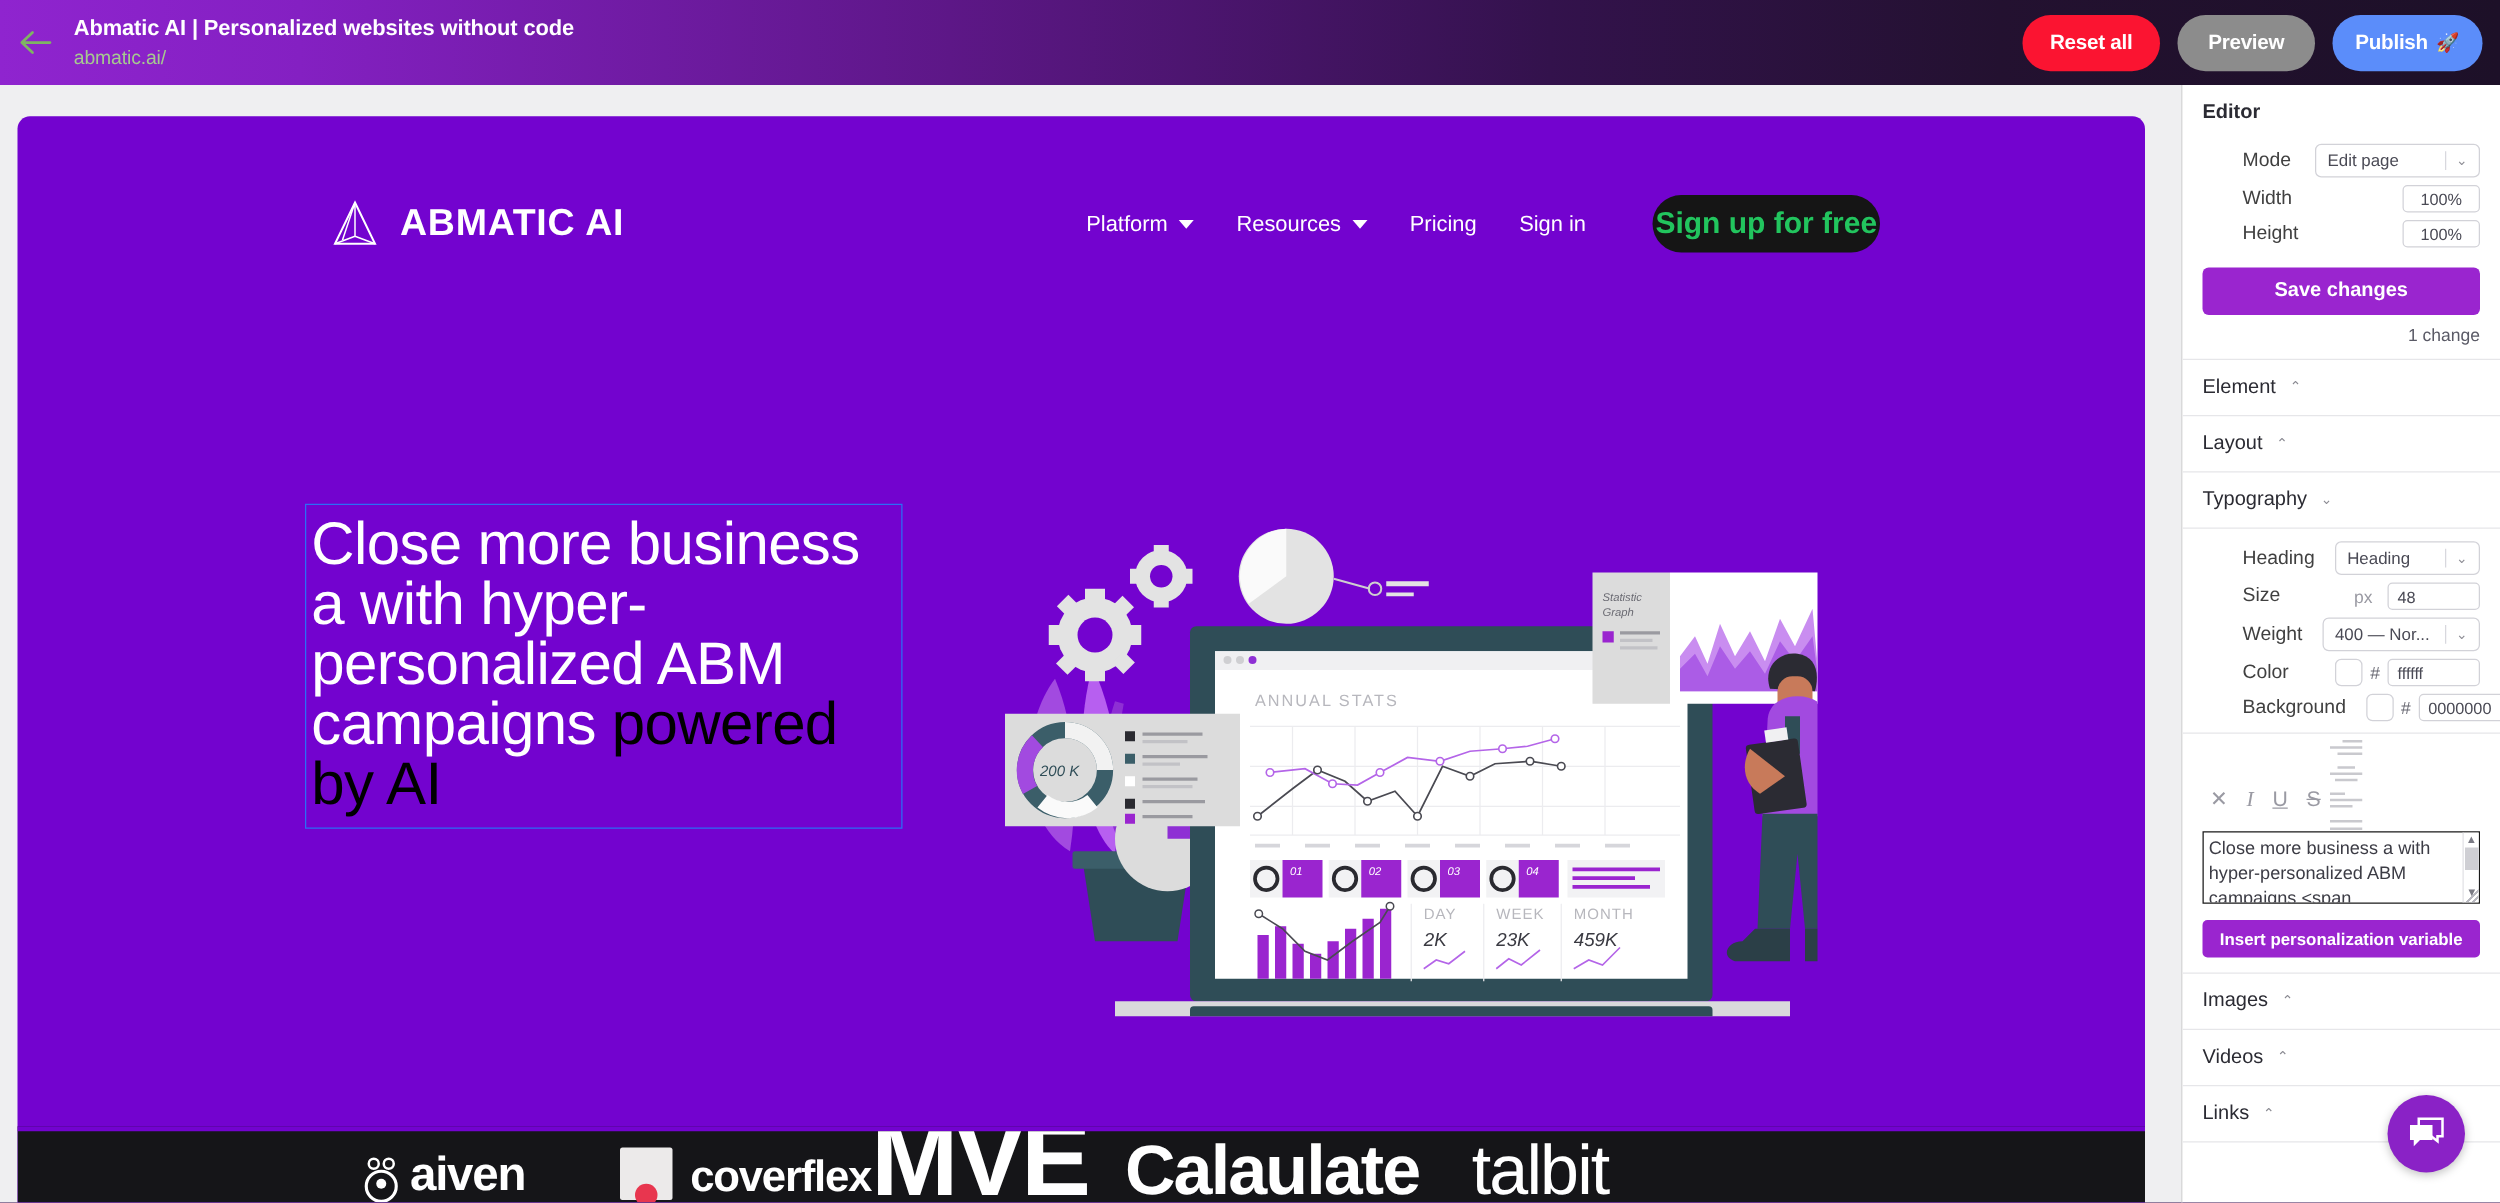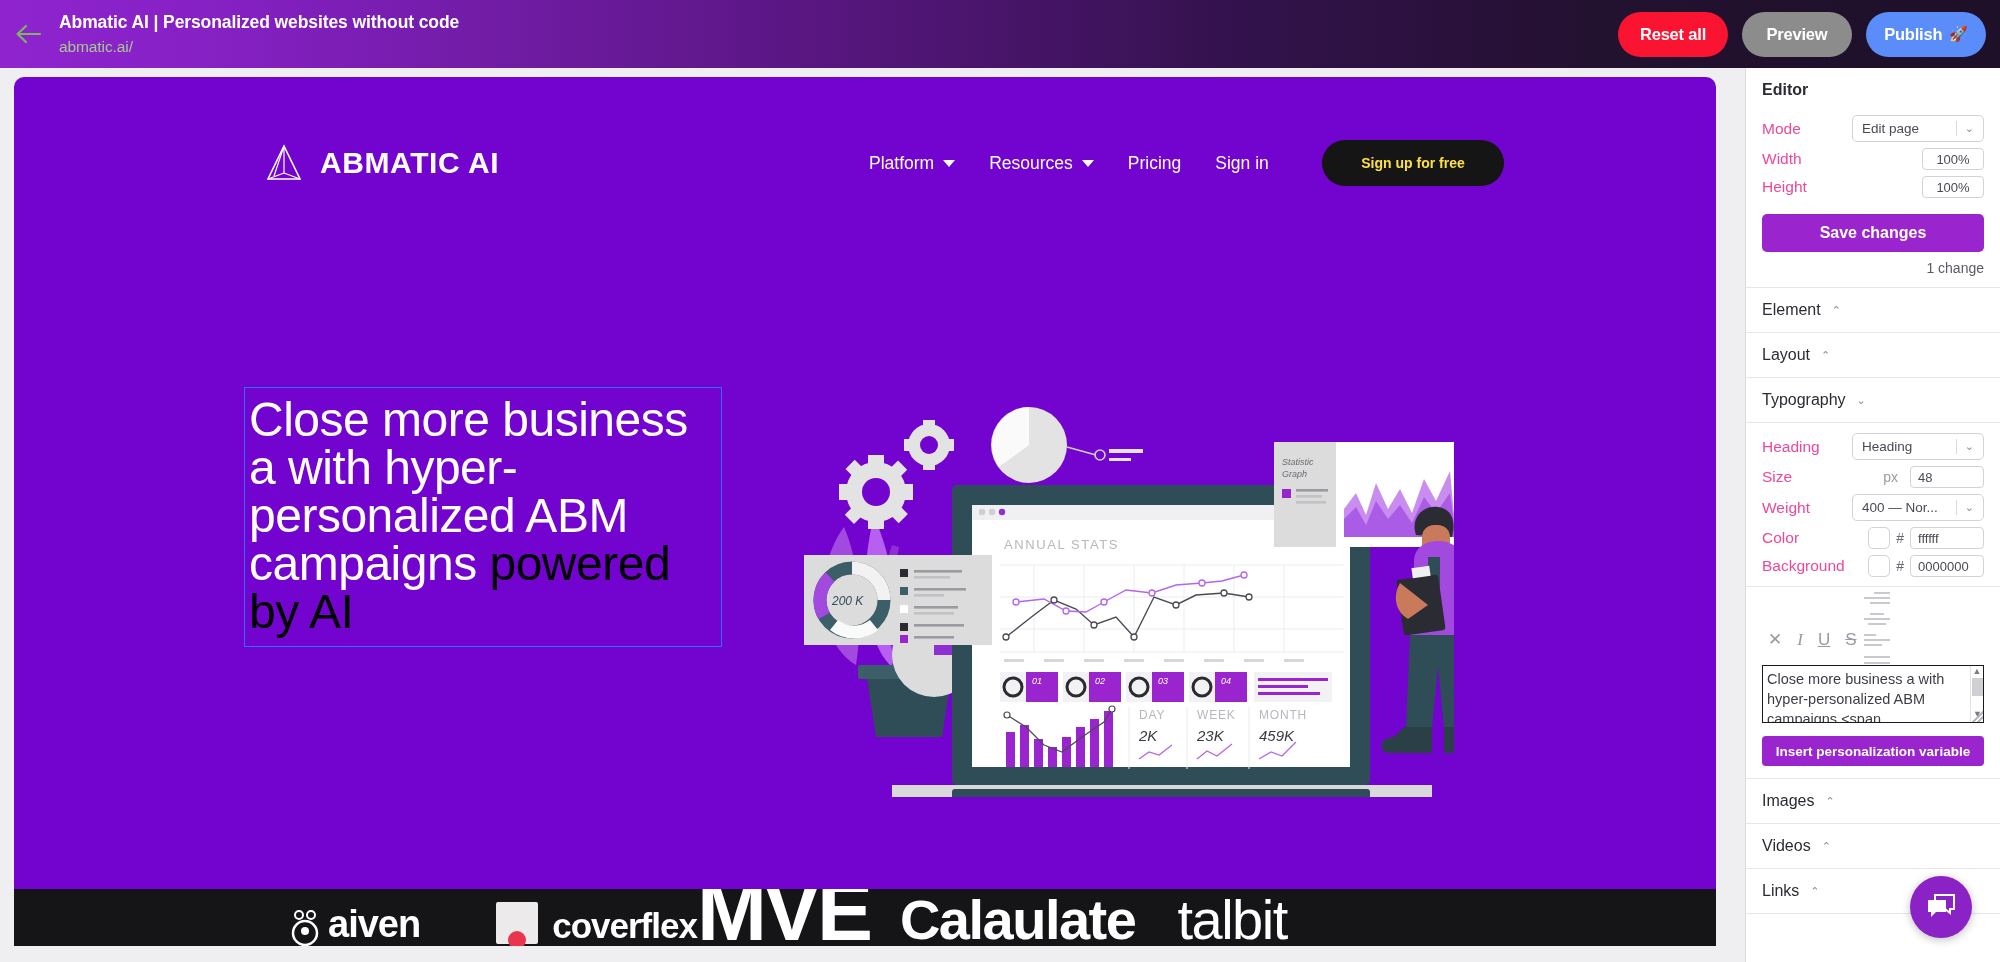--- a/index.html
+++ b/index.html
@@ -43,21 +43,21 @@
   .btn-preview { background: #8c8c8c; width: 110px; height: 45px; }
   .btn-publish { background: #5b8dfa; width: 120px; height: 45px; gap: 7px; }
   .rocket { font-size: 15px; }
 
   
   .workspace {
     position: absolute; left: 0; top: 68px; width: 1745px; height: 894px;
     background: #efeff1;
   }
   .preview {
-    position: absolute; left: 14px; top: 9px; width: 1702px; height: 869px;
+    position: absolute; left: 14px; top: 25px; width: 1702px; height: 869px;
     background: #7303cf;
     border-radius: 10px 10px 0 0;
     overflow: hidden;
   }
 
   
   .site-nav {
     position: absolute; left: 0; top: 48px; width: 100%; height: 76px;
     display: flex; align-items: center;
   }
@@ -69,23 +69,23 @@
   .nav-links {
     position: absolute; left: 855px; display: flex; align-items: center; gap: 34px;
   }
   .nav-link {
     color: #fff; font-size: 17.5px; display: flex; align-items: center; gap: 9px;
     cursor: pointer; white-space: nowrap;
   }
   .caret { width: 0; height: 0; border-left: 6px solid transparent; border-right: 6px solid transparent; border-top: 7px solid #fff; }
   .cta-signup {
     position: absolute; left: 1308px; width: 182px; height: 46px;
-    background: #151515; color: #fde047; border-radius: 26px;
+    background: #151515; color: #22c55e; border-radius: 26px;
     display: flex; align-items: center; justify-content: center;
-    font-size: 14px; font-weight: bold; cursor: pointer;
+    font-size: 24px; font-weight: bold; cursor: pointer;
   }
 
   
   .hero-left { position: absolute; left: 230px; top: 310px; width: 500px; }
   .headline-box {
     position: relative; width: 478px; padding: 8px 4px 10px 4px;
     border: 1.6px solid #2b6ef5;
   }
   .headline {
     font-size: 48px; line-height: 1.0; color: #ffffff; font-weight: normal;
@@ -126,21 +126,21 @@
     display: flex; align-items: center; gap: 11px;
     padding: 13px 16px; font-size: 16px; color: #2b2b33;
     border-bottom: 1px solid #e6e6e9; cursor: pointer;
   }
   .panel-head.noborder { border-bottom: none; font-weight: bold; }
   .chev { font-size: 11px; color: #8a8a92; line-height: 1; }
   .row {
     display: flex; align-items: center; padding: 3px 16px 3px 16px; gap: 8px;
     min-height: 28px;
   }
-  .row-label { font-size: 15.5px; color: #ec4899; flex: 0 0 auto; }
+  .row-label { font-size: 15.5px; color: #404040; flex: 0 0 auto; margin-left: 32px; }
   .spacer { flex: 1 1 auto; }
   .select {
     width: 132px; height: 27px; border: 1px solid #d2d2d8; border-radius: 5px;
     background: #fff; display: flex; align-items: center;
     font-size: 13.5px; color: #4a4a55; padding-left: 9px; cursor: pointer; justify-content: center;
   }
   .select .sv { flex: 1; }
   .select .sep { width: 1px; height: 15px; background: #d8d8de; margin-right: 8px; }
   .select .dd { margin-right: 9px; color: #8a8a92; font-size: 11px; }
   .tinput {

